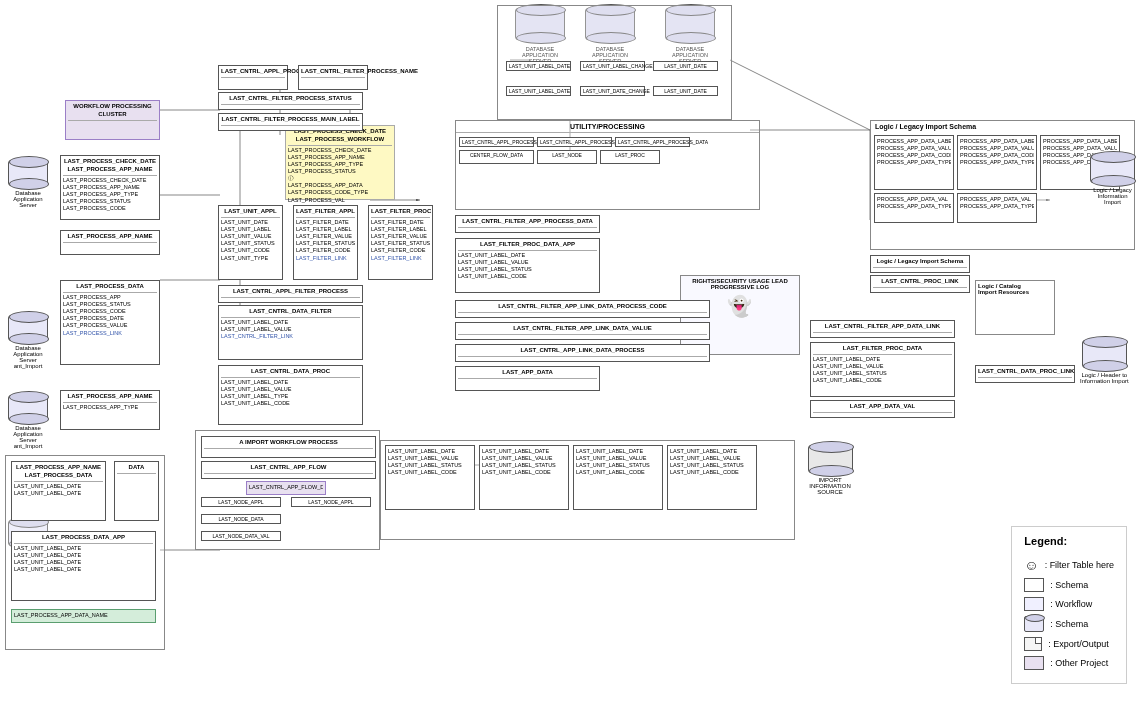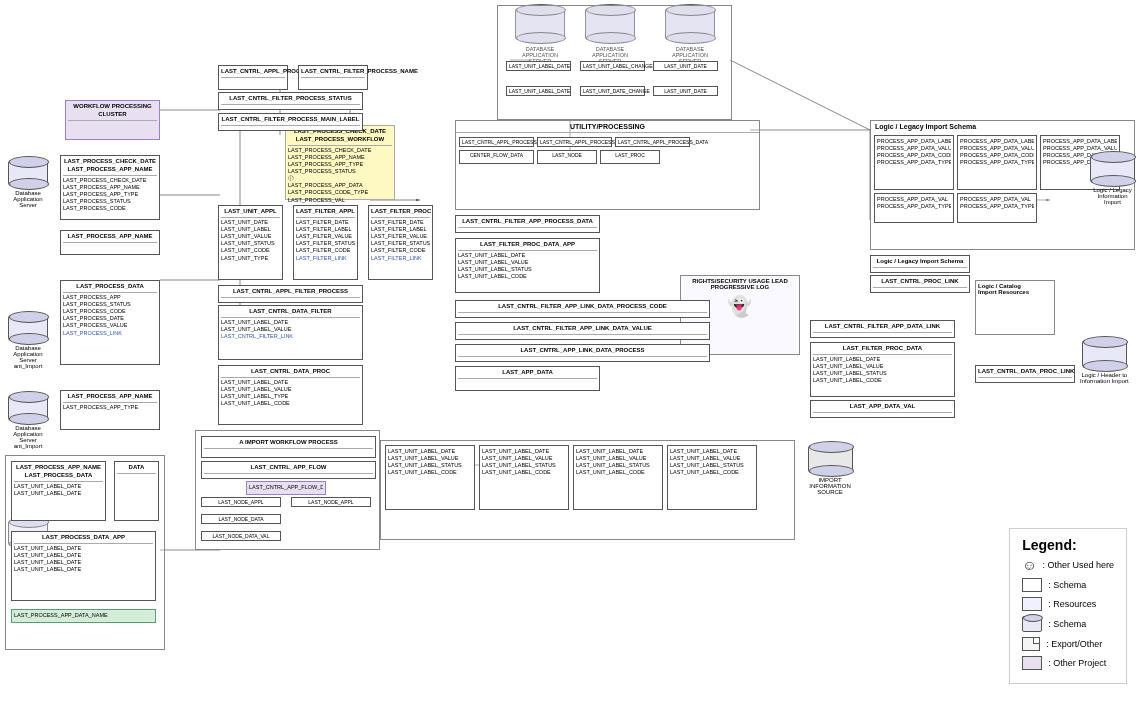--- a/index.html
+++ b/index.html
@@ -128,22 +128,22 @@
       bottom: 20px;
       right: 20px;
       border: 1px solid #ccc;
       padding: 8px 12px;
       background: #fff;
       font-size: 9px;
     }
 
     .legend-title {
       font-weight: bold;
-      font-size: 14px;
-      margin-bottom: 4px;
+      font-size: 11px;
+      margin-bottom: 10px;
     }
 
     .legend-item {
       display: flex;
       align-items: center;
       margin-bottom: 5px;
       gap: 6px;
     }
 
     .legend-box {
@@ -609,41 +609,41 @@
         <div class="node-row">LAST_UNIT_LABEL_CODE</div>
       </div>
     </div>
   </div>
 
   <div class="legend">
     <div class="legend-title">Legend:</div>
 
     <div class="legend-item">
       <span style="font-size:14px;">☺</span>
-      <span>: Other Used here</span>
+      <span>: Filter Table here</span>
     </div>
 
     <div class="legend-item">
       <div class="legend-box"></div>
       <span>: Schema</span>
     </div>
 
     <div class="legend-item">
       <div class="legend-workflow-box"></div>
-      <span>: Resources</span>
+      <span>: Workflow</span>
     </div>
 
     <div class="legend-item">
       <div class="legend-db-small"></div>
       <span>: Schema</span>
     </div>
 
     <div class="legend-item">
       <div class="legend-export"></div>
-      <span>: Export/Other</span>
+      <span>: Export/Output</span>
     </div>
 
     <div class="legend-item">
       <div class="legend-other"></div>
       <span>: Other Project</span>
     </div>
   </div>
 
 </div>
 

